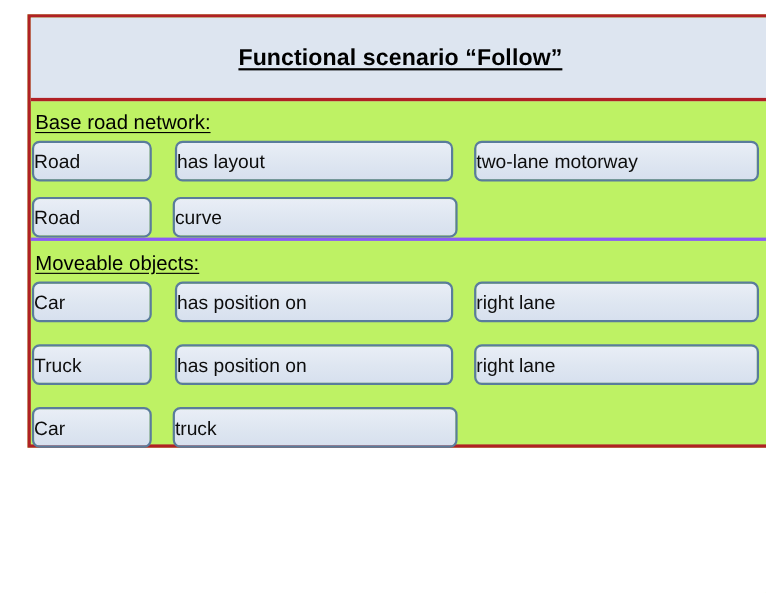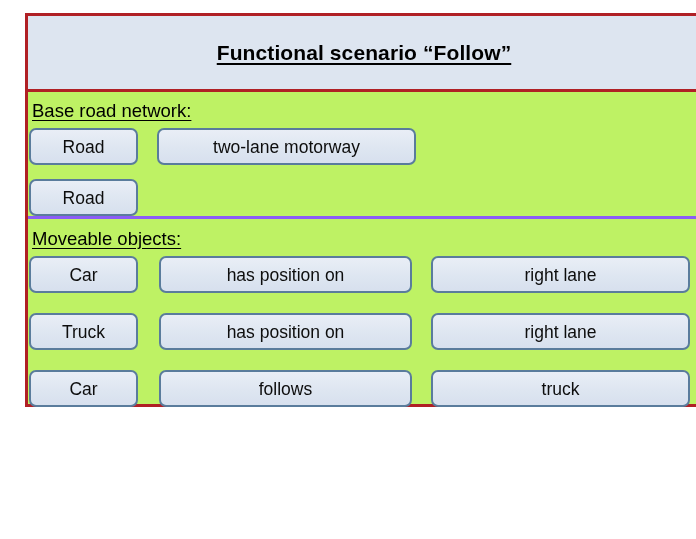--- a/index.html
+++ b/index.html
@@ -67,21 +67,20 @@
     display: flex;
     align-items: center;
     margin-bottom: 14px;
   }
   .triple-row:last-child { margin-bottom: 0; }
 
   .node {
     box-sizing: border-box;
     height: 37px;
     line-height: 35px;
-    text-align: center;
     font-size: 17.5px;
     color: #0d0d0d;
     border: 2px solid #5A7C9C;
     border-radius: 7px;
     background: linear-gradient(to bottom, #E9EEF6 0%, #DEE6F1 55%, #D7E0EE 100%);
     white-space: nowrap;
     overflow: hidden;
   }
   .col-subject   { width: 109px; flex: 0 0 109px; }
   .col-predicate { width: 253px; flex: 0 0 253px; margin-left: 21px; }
@@ -97,43 +96,44 @@
 
   <div id="scenario-header">
     <div id="scenario-title">Functional scenario “Follow”</div>
   </div>
 
   <div class="section first">
     <div class="section-label">Base road network:</div>
 
     <div class="triple-row sect1-row1">
       <div class="node col-subject">Road</div>
+      <div class="node col-predicate">has layout</div>
       <div class="node col-object">two-lane motorway</div>
     </div>
 
     <div class="triple-row">
       <div class="node col-subject">Road</div>
+      <div class="node col-object">curve</div>
     </div>
   </div>
 
   <div class="section second">
     <div class="section-label">Moveable objects:</div>
 
     <div class="triple-row sect2-row">
       <div class="node col-subject">Car</div>
       <div class="node col-predicate">has position on</div>
       <div class="node col-object">right lane</div>
     </div>
 
     <div class="triple-row sect2-row">
       <div class="node col-subject">Truck</div>
       <div class="node col-predicate">has position on</div>
       <div class="node col-object">right lane</div>
     </div>
 
     <div class="triple-row">
       <div class="node col-subject">Car</div>
-      <div class="node col-predicate">follows</div>
       <div class="node col-object">truck</div>
     </div>
   </div>
 
 </div>
 
 </body></html>

